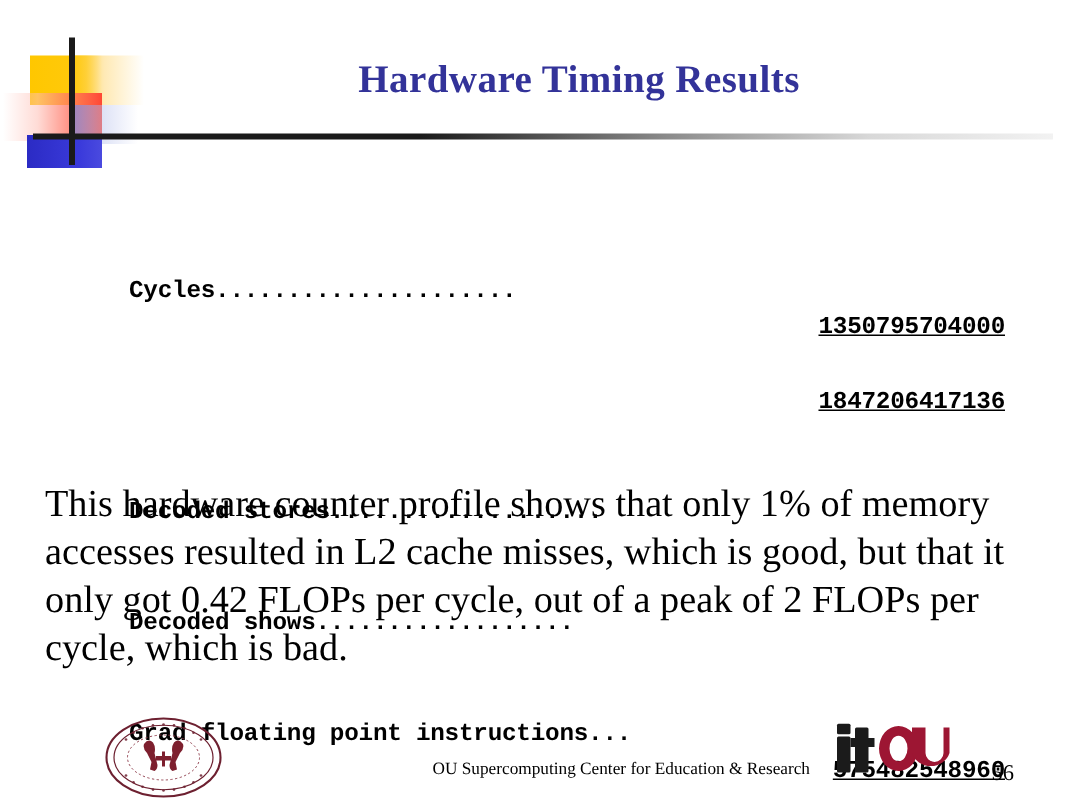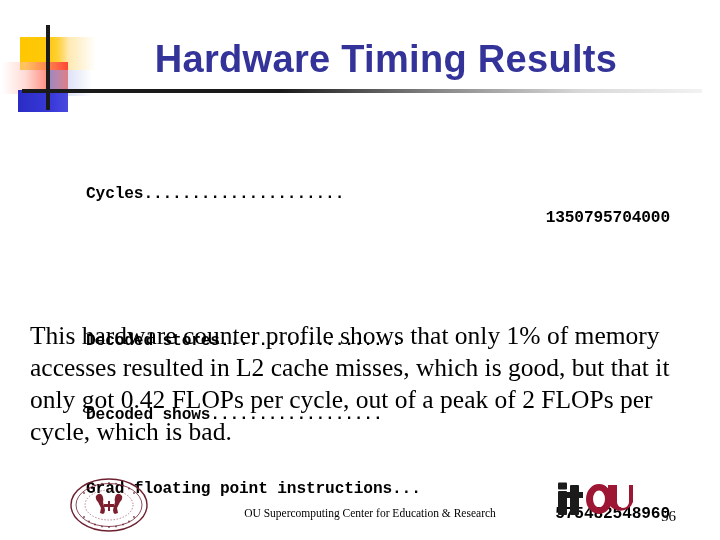--- a/index.html
+++ b/index.html
@@ -67,23 +67,23 @@
     background: linear-gradient(to right, #1a1a1a 0%, #1a1a1a 38%, #8a8a8a 62%, #d8d8d8 82%, #f2f2f2 100%);
   }
 
   
   #title {
     position: absolute;
     left: 0; top: 38px;
     width: 720px;
     text-align: center;
     color: #333399;
-    font-family: Liberation Sans, sans-serif;
+    font-family: Liberation Serif, serif;
     font-weight: bold;
-    font-size: 38px;
+    font-size: 26px;
     letter-spacing: 0.3px;
     padding-left: 52px;
     box-sizing: border-box;
     white-space: nowrap;
   }
 
   
   #listing {
     position: absolute;
     left: 86px;
@@ -96,21 +96,21 @@
     font-weight: bold;
     white-space: pre;
     letter-spacing: -0.15px;
   }
   .code-row {
     display: block;
     width: 100%;
     height: 24.6px;
   }
   .code-label { float: left; }
-  .code-value { float: right; }
+  .code-value { float: right; text-decoration: underline; }
   .code-row::after { content: ""; display: block; clear: both; }
 
   
   #body-text {
     position: absolute;
     left: 30px;
     top: 320px;
     width: 660px;
     font-family: "Liberation Serif", "DejaVu Serif", serif;
     font-size: 25.5px;
@@ -135,21 +135,21 @@
     width: 78px;
     height: 40px;
   }
   #itou svg { display: block; }
 
   #footer-text {
     position: absolute;
     left: 200px;
     top: 507px;
     width: 340px;
-    text-align: center;
+    text-align: right;
     font-family: "Liberation Serif", "DejaVu Serif", serif;
     font-size: 11.5px;
     color: #000000;
     white-space: nowrap;
   }
   #page-number {
     position: absolute;
     left: 636px;
     top: 508px;
     width: 40px;
@@ -173,20 +173,21 @@
 <div class="bar-horz"></div>
 
 <div id="title">Hardware Timing Results</div>
 
 <div id="listing">
   <div class="code-row">
     <span class="code-label">Cycles.....................</span>
     <span class="code-value">1350795704000</span>
   </div>
   <div class="code-row">
+    <span class="code-value">1847206417136</span>
   </div>
   <div class="code-row">
     <span class="code-label">Decoded stores...................</span>
   </div>
   <div class="code-row">
     <span class="code-label">Decoded shows..................</span>
   </div>
   <div class="code-row">
     <span class="code-label">Grad floating point instructions...</span>
     <span class="code-value">575482548960</span>

